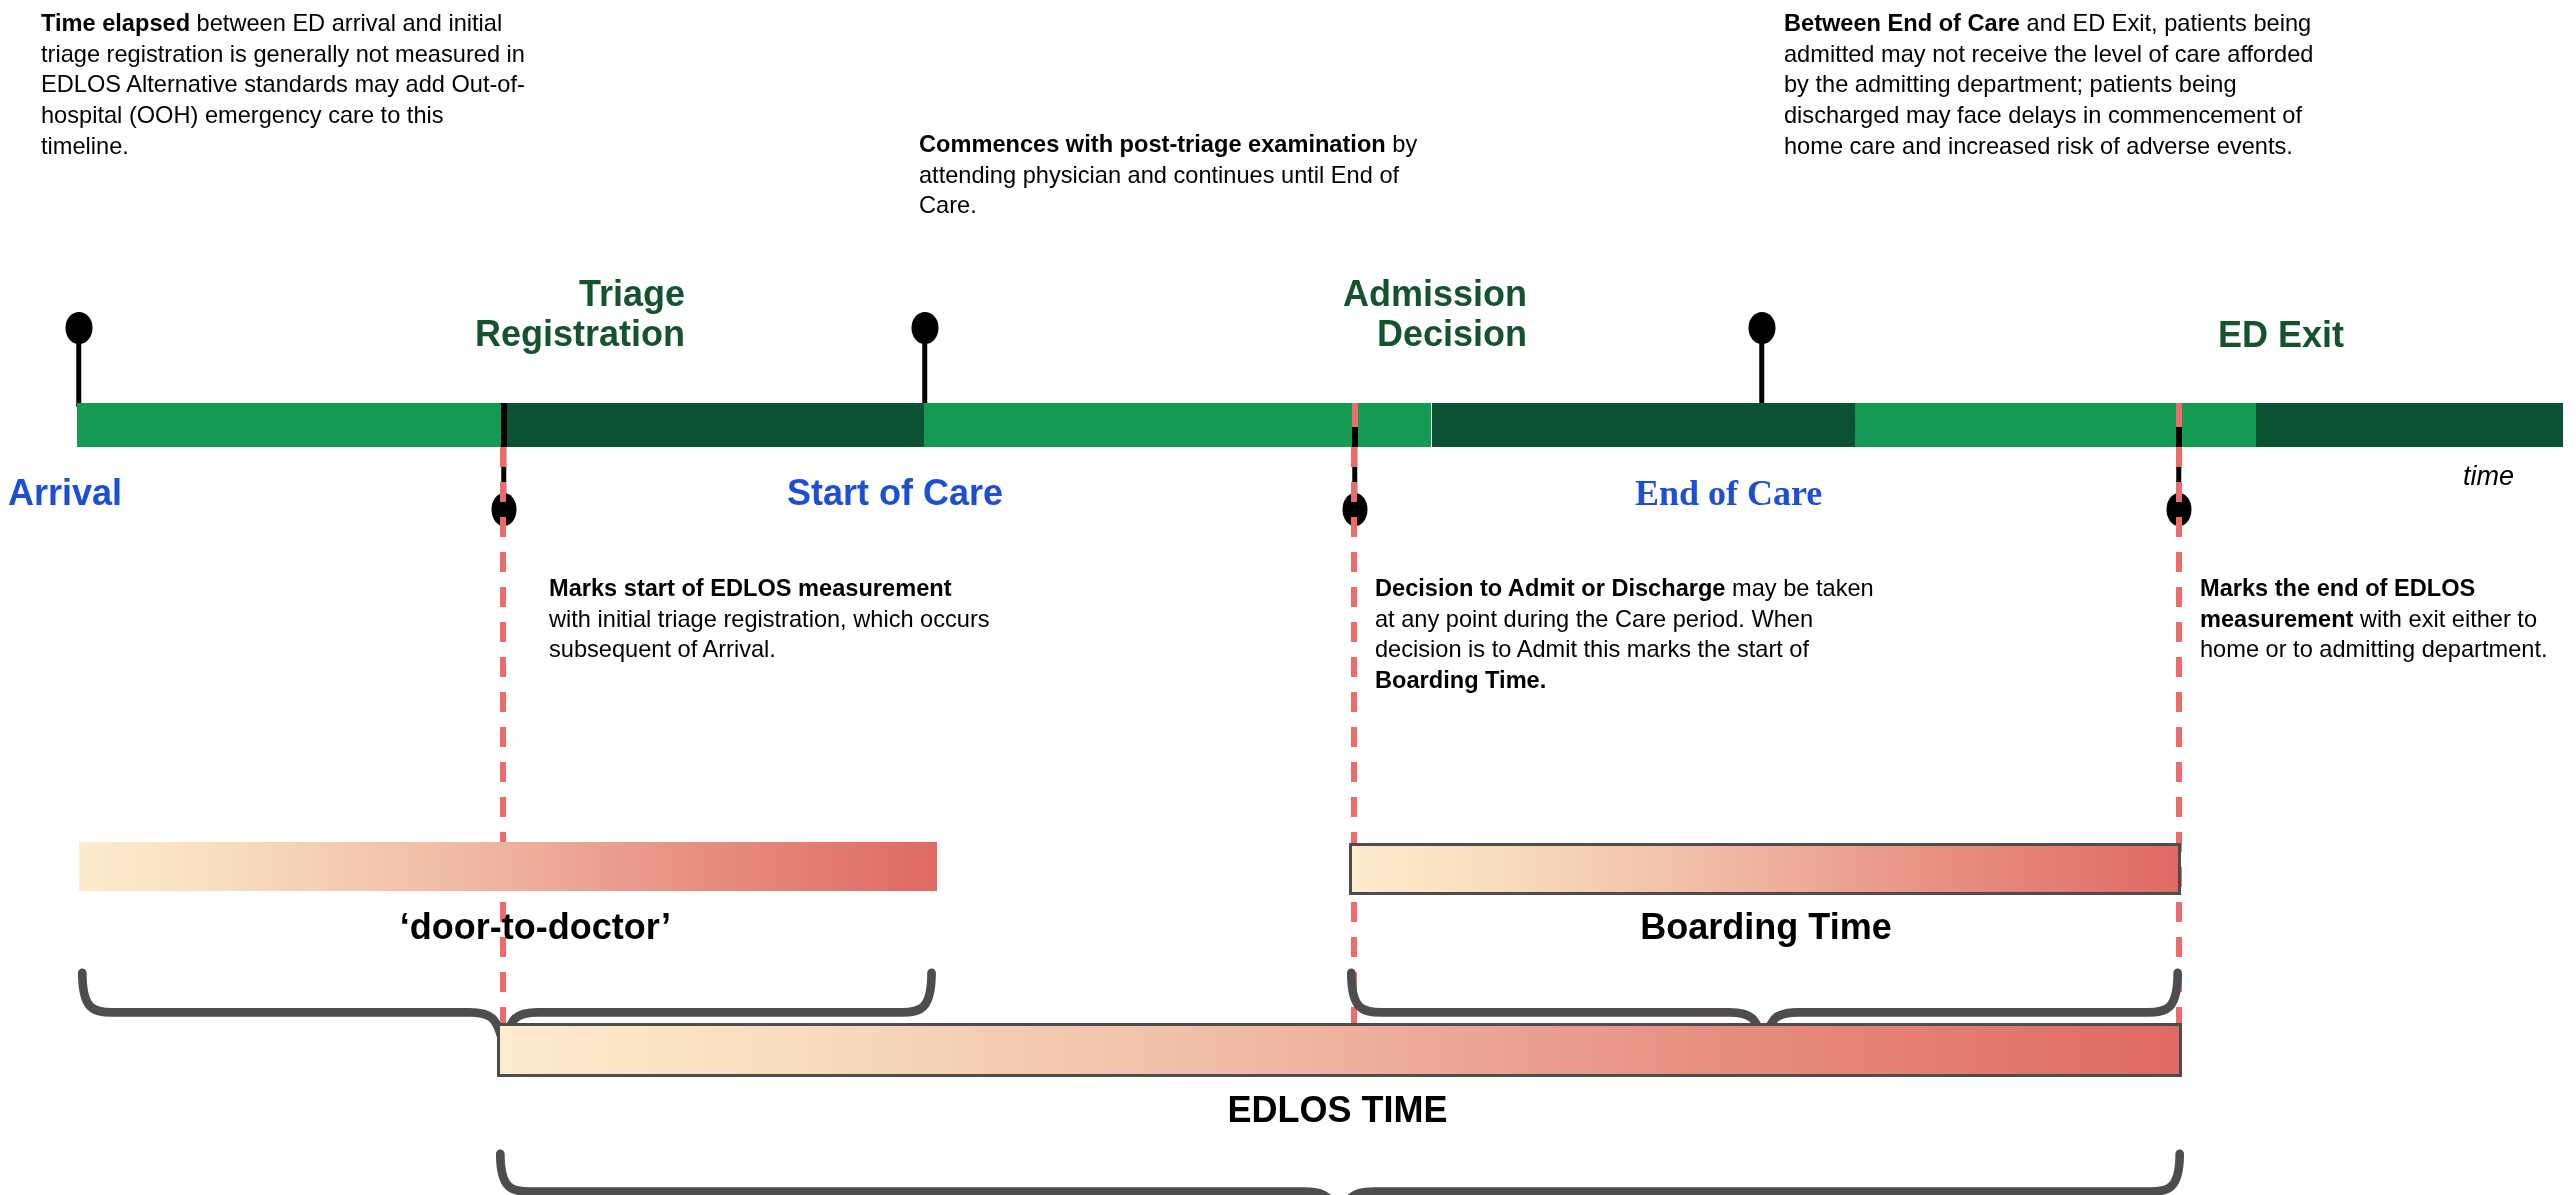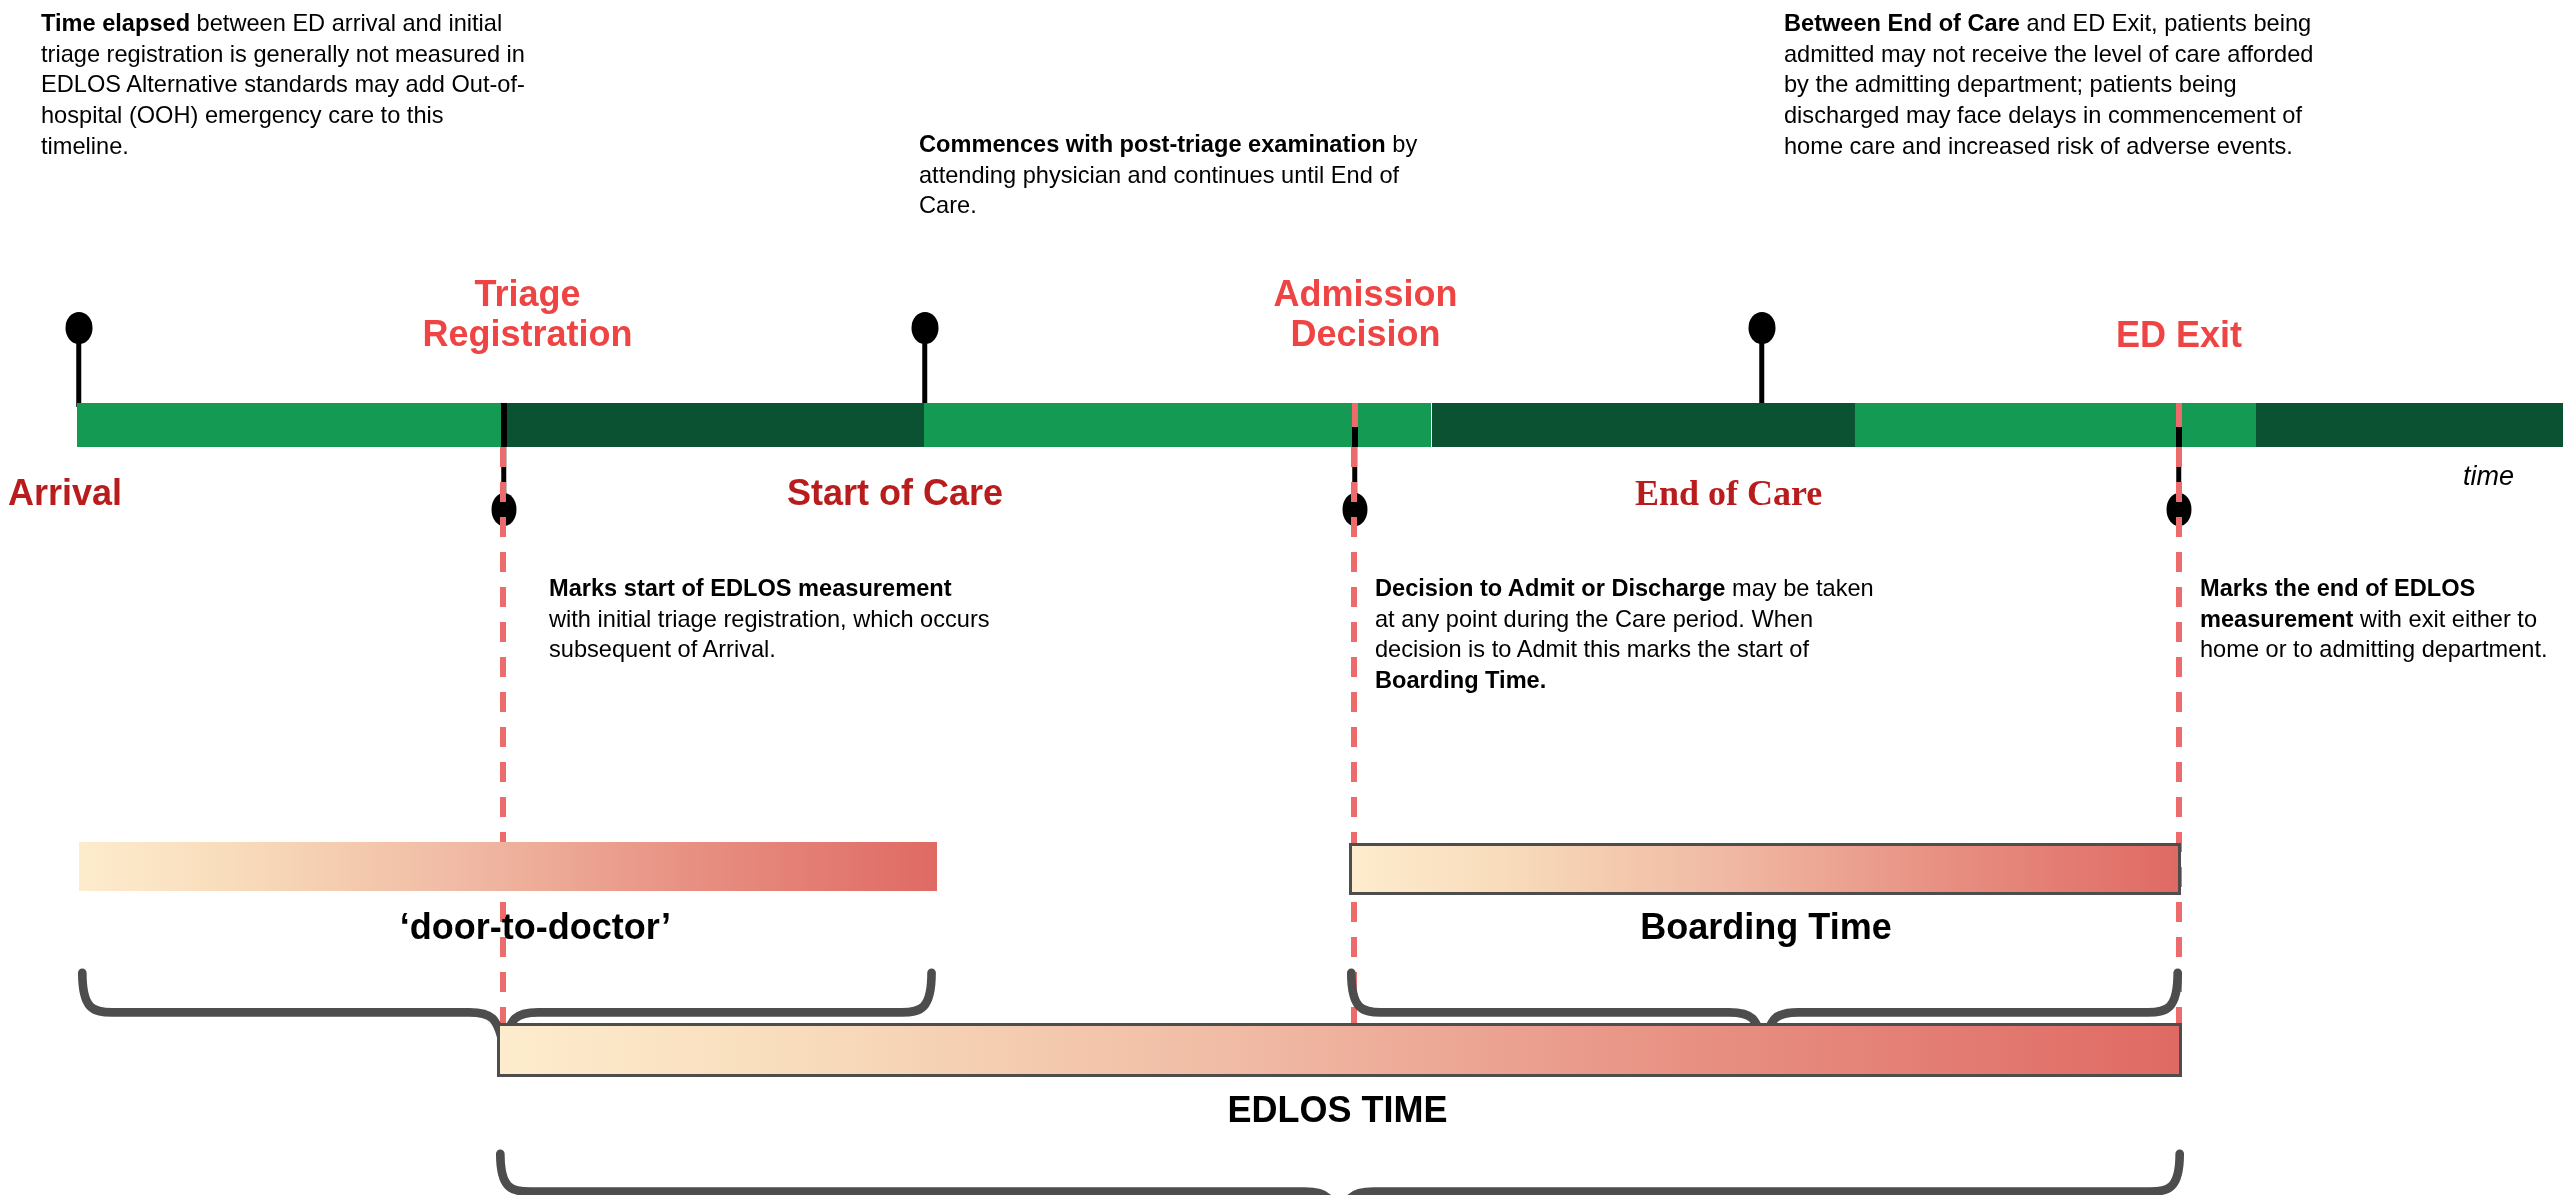--- a/index.html
+++ b/index.html
@@ -4,23 +4,23 @@
 <style>
   html,body{margin:0;padding:0;background:#ffffff;}
   body{font-family:"Liberation Sans","DejaVu Sans",sans-serif;}
   #stage{position:relative;width:2576px;height:1196px;background:#fff;overflow:hidden;}
 
   
   .note{position:absolute;font-size:23.6px;line-height:1.30;color:#000;}
   .note b{font-weight:bold;}
 
   
-  .milestone{position:absolute;font-size:36px;font-weight:bold;color:#ef4444;
-             text-align:center;line-height:1.12;white-space:pre-line;}
-  .tl-label{position:absolute;font-size:36px;font-weight:bold;color:#b91c1c;}
+  .milestone{position:absolute;font-size:36px;font-weight:bold;color:#14532d;
+             text-align:right;line-height:1.12;white-space:pre-line;}
+  .tl-label{position:absolute;font-size:36px;font-weight:bold;color:#1d4ed8;}
   .time-axis-label{position:absolute;font-size:27px;font-style:italic;color:#000;}
 
   
   #tlbar{position:absolute;left:77px;top:403px;width:2486px;height:44px;}
   .seg{position:absolute;top:0;height:44px;}
 
   
   .pin{position:absolute;}
   .pin .stem{position:absolute;left:50%;transform:translateX(-50%);width:5.5px;background:#000;}
   .pin .head{position:absolute;left:50%;transform:translateX(-50%);

